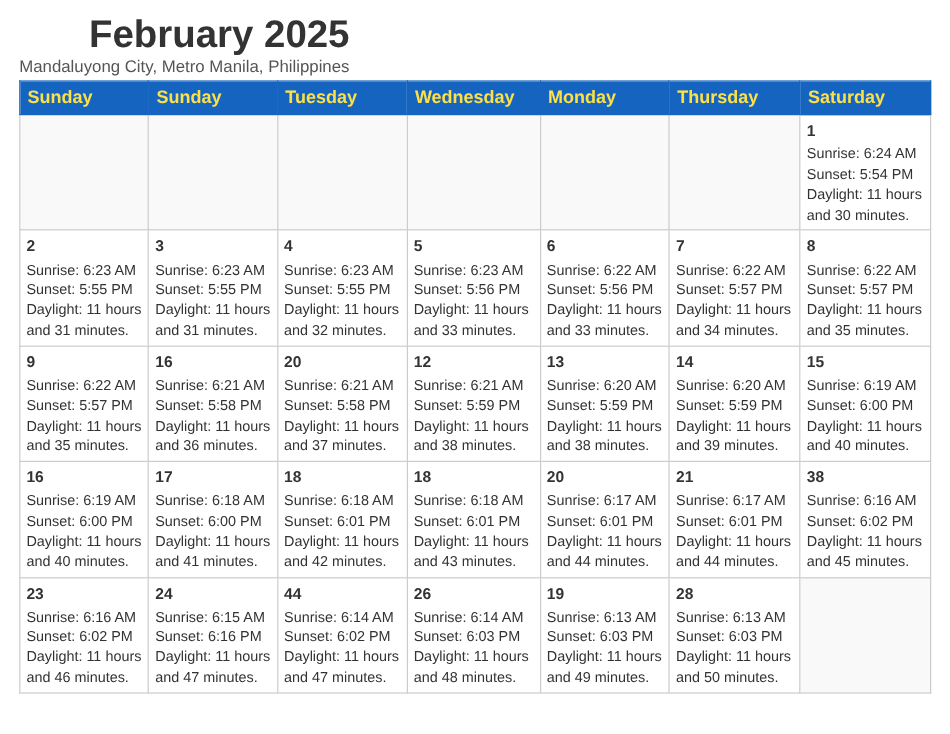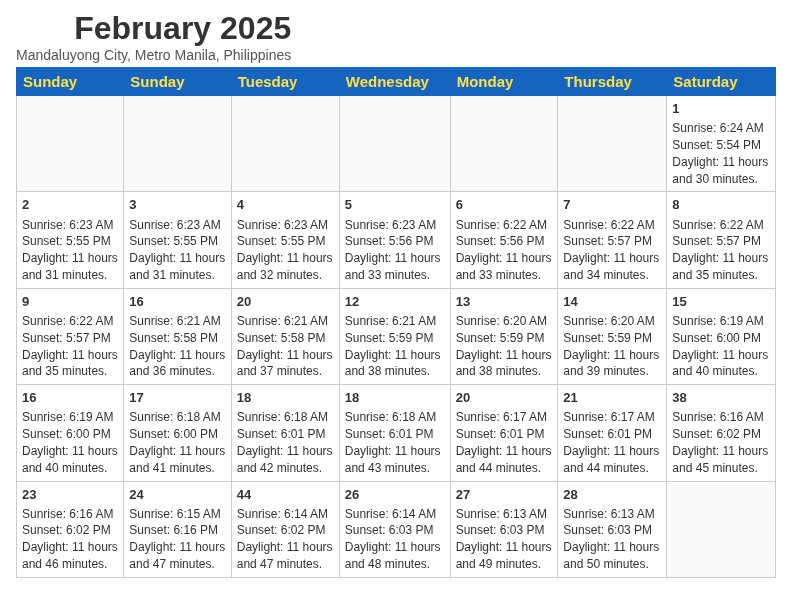--- a/index.html
+++ b/index.html
@@ -301,21 +301,21 @@
 and 47 minutes.</div>
         </td>
         <td>
           <span class="day-num">26</span>
           <div class="day-info" style="white-space: pre-line;">Sunrise: 6:14 AM
 Sunset: 6:03 PM
 Daylight: 11 hours
 and 48 minutes.</div>
         </td>
         <td>
-          <span class="day-num">27</span>
+          <span class="day-num">19</span>
           <div class="day-info" style="white-space: pre-line;">Sunrise: 6:13 AM
 Sunset: 6:03 PM
 Daylight: 11 hours
 and 49 minutes.</div>
         </td>
         <td>
           <span class="day-num">28</span>
           <div class="day-info" style="white-space: pre-line;">Sunrise: 6:13 AM
 Sunset: 6:03 PM
 Daylight: 11 hours

